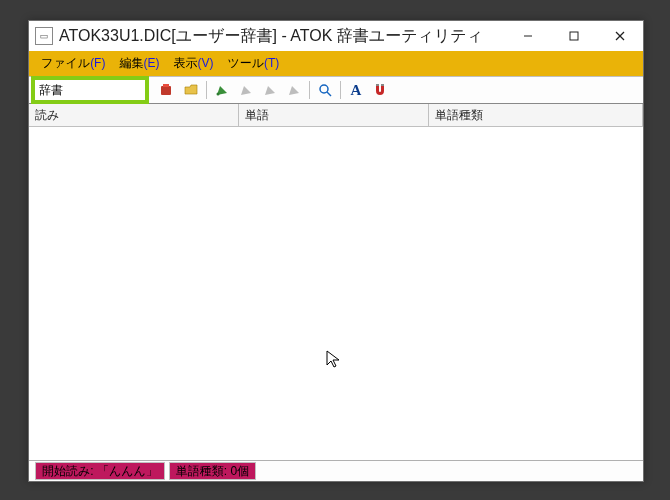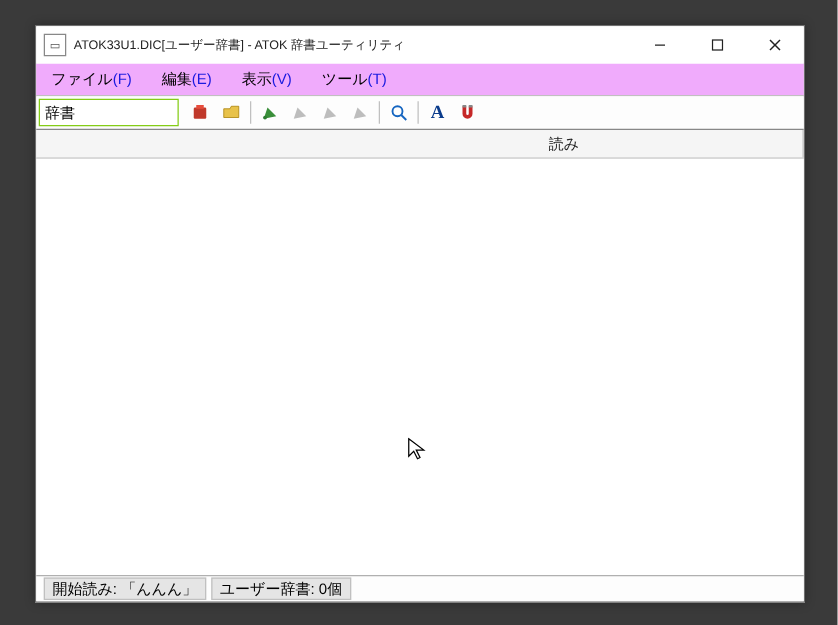--- a/index.html
+++ b/index.html
@@ -33,77 +33,76 @@
   }
   .titlebar .app-icon {
     width: 16px; height: 16px;
     border: 1px solid #888;
     margin-right: 6px;
     display:flex;align-items:center;justify-content:center;
     font-size:9px;color:#555;
   }
   .titlebar .title {
     flex: 1;
-    font-size: 10px;
+    font-size: 16px;
     color: #222;
   }
   .winbtn {
     width: 46px;
     height: 30px;
     display: flex;
     align-items: center;
     justify-content: center;
     color: #222;
   }
   .menubar {
     display: flex;
-    gap: 12px;
+    gap: 2px;
     padding: 2px 6px;
     border-bottom: 1px solid #c0c0c0;
-    background:#f0abfc;
+    background:#eab308;
   }
   .menubar .menu-item {
     padding: 2px 6px;
     color: #000;
     font-size:12px;
   }
   .menubar .menu-item .hotkey { color:#1a1ae0; }
   .toolbar {
     display: flex;
     align-items: center;
     height: 26px;
     border-bottom: 1px solid #888;
     background:#fdfdfd;
     padding-left:2px;
   }
   .toolbar .dict-box {
     width: 102px;
     height: 20px;
-    border: 1px solid #84cc16;
+    border: 4px solid #84cc16;
     padding: 0 4px;
     font-size:12px;
     display:flex;align-items:center;
     margin-right:6px;
     background:#fff;
   }
   .toolbar .tbicon {
     width: 22px; height:22px;
     display:flex;align-items:center;justify-content:center;
     margin:0 1px;
     font-size:14px;
   }
   .toolbar .sep {
     width:1px;height:18px;background:#c0c0c0;margin:0 3px;
   }
   .table-header {
     display:flex;
     height:22px;
     background:#f5f5f5;
     border-bottom:1px solid #c0c0c0;
-    justify-content:flex-end;
   }
   .table-header .col {
     border-right:1px solid #c0c0c0;
     padding:3px 6px;
     font-size:12px;
     color:#222;
     box-sizing:border-box;
   }
   .table-body {
     flex:1;
@@ -118,21 +117,21 @@
     align-items:center;
     padding:0 6px;
     font-size:12px;
   }
   .statusbar .cell {
     border:1px solid #c0c0c0;
     padding:0 6px;
     margin-right:4px;
     height:16px;
     display:flex;align-items:center;
-    background:#e5e5e5;
+    background:#be185d;
   }
   .cursor {
     position:absolute;
     left:297px; top:223px;
     font-size:18px;color:#000;
     pointer-events:none;
   }
   svg { display:block; }
 </style>
 </head>
@@ -216,28 +215,30 @@
       <svg width="16" height="16">
           <path d="M4 3v6a4 4 0 0 0 8 0V3h-3v6a1 1 0 0 1-2 0V3z" fill="#c62828"></path>
           <rect x="4" y="2" width="3" height="2" fill="#888"></rect>
           <rect x="9" y="2" width="3" height="2" fill="#888"></rect>
         </svg>
     </div>
   </div>
 
   <div class="table-header">
     <div class="col" style="width:210px">読み</div>
+    <div class="col" style="width:190px">単語</div>
+    <div class="col" style="flex:1">単語種類</div>
   </div>
 
   <div class="table-body">
     <div class="cursor">
       <svg width="16" height="20">
           <path d="M1 1 L1 15 L5 11 L8 17 L10 16 L7 10 L13 10 Z" fill="#fff" stroke="#000" stroke-width="1"></path>
         </svg>
     </div>
   </div>
 
   <div class="statusbar">
     <div class="cell">開始読み: 「んんん」</div>
-    <div class="cell">ユーザー辞書: 0個</div>
+    <div class="cell">単語種類: 0個</div>
   </div>
 
 </div>
 
 </body></html>

